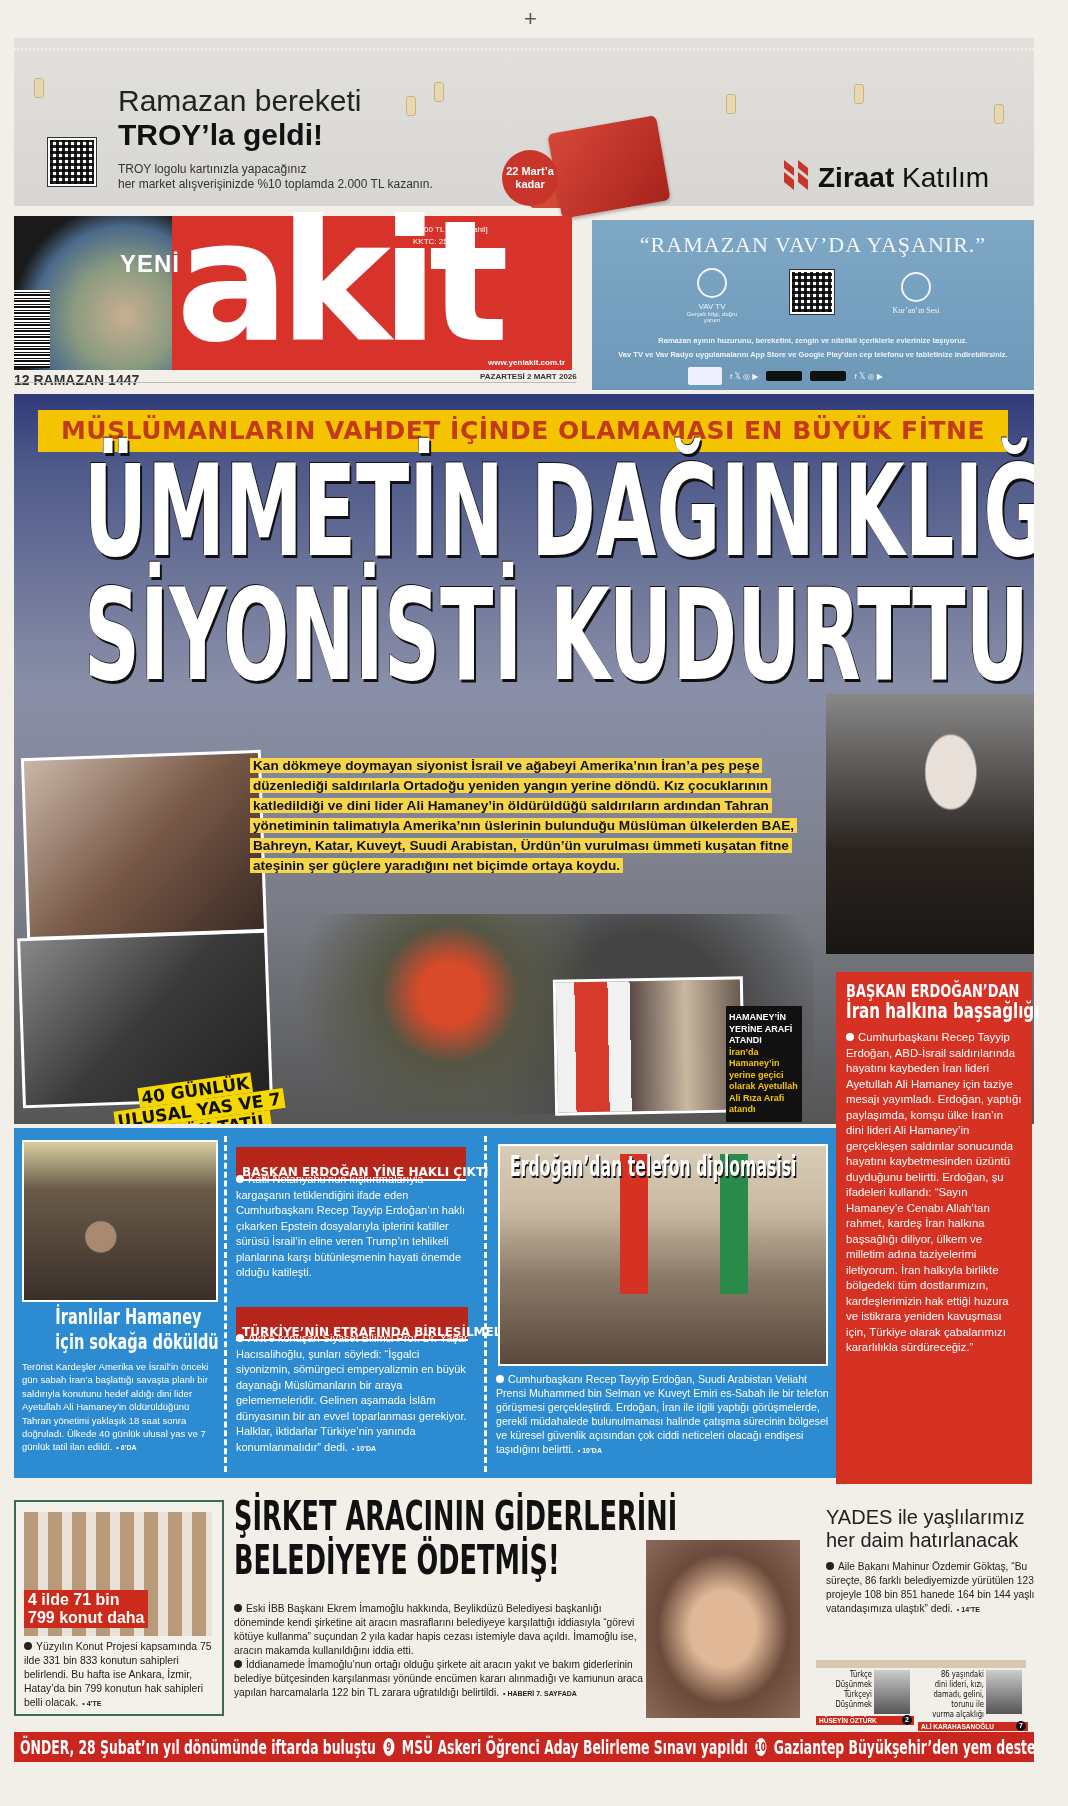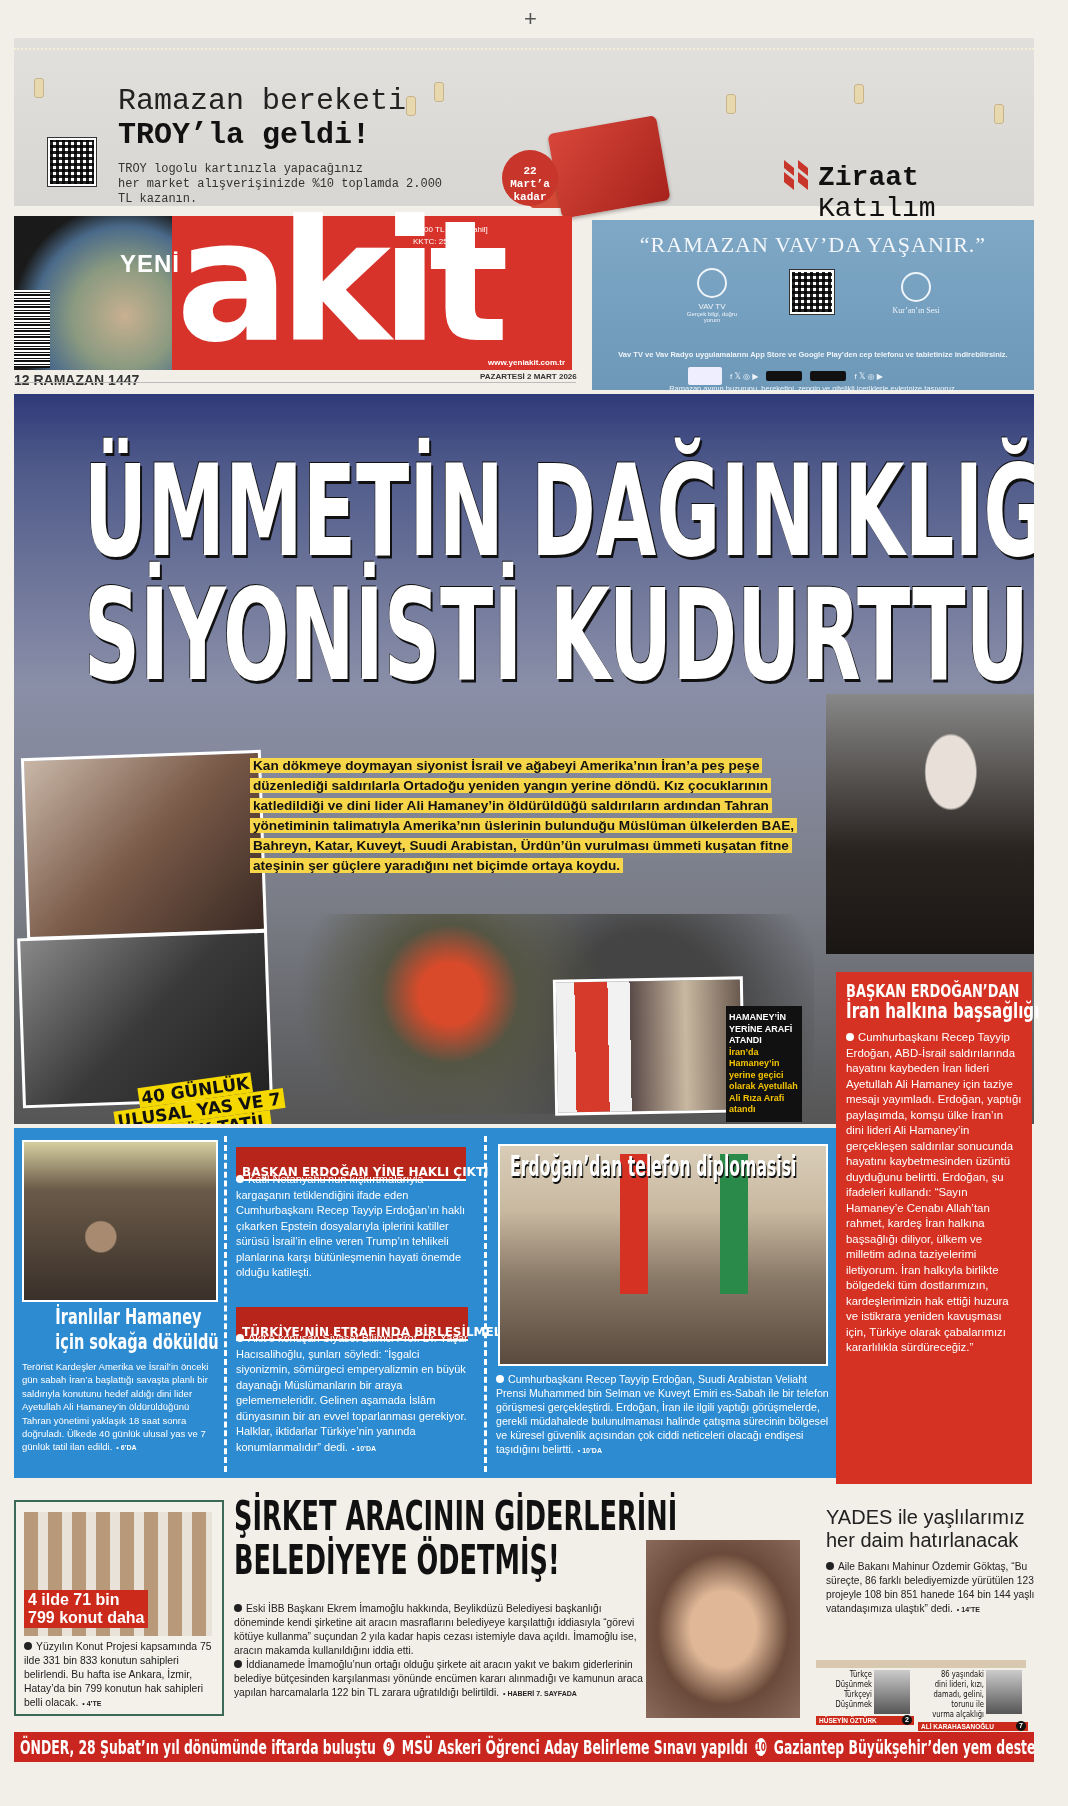--- a/index.html
+++ b/index.html
@@ -1,20 +1,20 @@
 <!DOCTYPE html>
 <html><head>
 <meta charset="utf-8">
 <style>
   * { box-sizing: border-box; margin: 0; padding: 0; }
   html, body { width: 1068px; height: 1806px; background: #f2efe8; overflow: hidden; }
   body { font-family: "Liberation Sans", "DejaVu Sans", sans-serif; color: #111; position: relative; }
   .abs { position: absolute; }
   
-  #top-ad { left: 14px; top: 38px; width: 1020px; height: 168px; background: linear-gradient(180deg,#e2e0dc,#d8d6d2); font-family: Liberation Mono, monospace; }
+  #top-ad { left: 14px; top: 38px; width: 1020px; height: 168px; background: linear-gradient(180deg,#e2e0dc,#d8d6d2); }
   #top-ad .lights { left: 0; top: 10px; width: 100%; height: 14px; border-top: 2px dotted #f6f0d8; opacity: .9; }
   .lantern { width: 10px; height: 20px; background: #e8d8b0; border: 1px solid #c9b48a; border-radius: 3px; }
   #ad-title1 { left: 104px; top: 46px; font-size: 30px; color: #222; }
   #ad-title2 { left: 104px; top: 80px; font-size: 30px; font-weight: bold; color: #111; }
   #ad-desc { left: 104px; top: 124px; font-size: 12px; color: #333; line-height: 15px; width: 340px; }
   .qr { background:
       repeating-linear-gradient(90deg,#222 0 3px,#fff 3px 6px),
       repeating-linear-gradient(0deg,#222 0 3px,#fff 3px 6px); background-blend-mode: multiply; border: 2px solid #fff; outline: 1px solid #333; }
   #ad-qr { left: 34px; top: 100px; width: 48px; height: 48px; }
   #ad-badge { left: 488px; top: 112px; width: 56px; height: 56px; border-radius: 50%; background: #c8352b; color: #fff; font-size: 11px; font-weight: bold; text-align: center; line-height: 13px; padding-top: 15px; }
@@ -34,21 +34,21 @@
   #mast-hijri { left: 14px; top: 372px; font-size: 14px; font-weight: bold; color: #333; }
   #mast-date { left: 480px; top: 372px; font-size: 8px; font-weight: bold; color: #333; }
   #mast-rule { left: 14px; top: 382px; width: 562px; height: 1px; background: #bbb; }
   
   #vav-ad { left: 592px; top: 220px; width: 442px; height: 170px; background: linear-gradient(180deg,#7fa8c6,#6d98b8); color: #eef4fa; }
   #vav-title { left: 0; top: 12px; width: 100%; text-align: center; font-family: "Liberation Serif", serif; font-size: 22px; letter-spacing: 1px; color: #f2f6fa; }
   #vav-qr { left: 198px; top: 50px; width: 44px; height: 44px; }
   #vav-logo-l { left: 92px; top: 48px; width: 56px; height: 60px; text-align: center; font-size: 8px; }
   #vav-logo-r { left: 296px; top: 52px; width: 56px; height: 56px; text-align: center; font-size: 8px; font-family: "Liberation Serif", serif; }
   .logo-ring { width: 30px; height: 30px; border: 2px solid #eef4fa; border-radius: 50%; margin: 0 auto 4px; }
-  #vav-line1 { left: 0; top: 116px; width: 100%; text-align: center; font-size: 7.5px; font-weight: normal; margin-top: 48px; }
+  #vav-line1 { left: 0; top: 116px; width: 100%; text-align: center; font-size: 7.5px; font-weight: bold; }
   #vav-line2 { left: 0; top: 130px; width: 100%; text-align: center; font-size: 7.5px; font-weight: bold; }
   #vav-foot { left: 96px; top: 146px; width: 260px; height: 20px; display: flex; gap: 8px; align-items: center; }
   .store-btn { width: 36px; height: 10px; background: #111; border-radius: 2px; }
   .tk-box { width: 34px; height: 18px; background: #eef; border-radius: 2px; }
   .soc { font-size: 8px; }
   
   #main-story { left: 14px; top: 394px; width: 1020px; height: 730px; background: linear-gradient(180deg,#2f3a7a 0%,#4f5a8a 10%,#8a8fa8 40%,#7a7d86 70%,#555 100%); overflow: hidden; }
   #kicker { left: 24px; top: 16px; width: 970px; height: 42px; background: #f5c400; color: #c23a1a; font-weight: bold; font-size: 25px; text-align: center; line-height: 42px; letter-spacing: .5px; font-family: "DejaVu Sans", sans-serif; }
   .headline { color: #fff; font-weight: bold; text-align: center; font-family: "DejaVu Sans", sans-serif; transform: scaleX(.62); transform-origin: center; text-shadow: 3px 3px 0 #111, -1px -1px 0 #111; white-space: nowrap; }
   #hl1 { left: -200px; top: 52px; width: 1420px; font-size: 126px; line-height: 132px; }
@@ -175,20 +175,21 @@
     <div class="tk-box"></div>
     <span class="soc">f 𝕏 ◎ ▶</span>
     <div class="store-btn"></div>
     <div class="store-btn"></div>
     <span class="soc">f 𝕏 ◎ ▶</span>
   </div>
 </div>
 
 <div class="abs" id="main-story">
   <div class="abs" id="smoke"></div>
+  <div class="abs" id="kicker">MÜSLÜMANLARIN VAHDET İÇİNDE OLAMAMASI EN BÜYÜK FİTNE</div>
   <div class="abs headline" id="hl1">ÜMMETİN DAĞINIKLIĞI</div>
   <div class="abs headline" id="hl2">SİYONİSTİ KUDURTTU</div>
   <div class="abs" id="photo-man"></div>
   <div class="abs" id="photo-mourn"></div>
   <div class="abs" id="photo-khamenei"></div>
   <div class="abs" id="summary"><span>Kan dökmeye doymayan siyonist İsrail ve ağabeyi Amerika’nın İran’a peş peşe düzenlediği saldırılarla Ortadoğu yeniden yangın yerine döndü. Kız çocuklarının katledildiği ve dini lider Ali Hamaney’in öldürüldüğü saldırıların ardından Tahran yönetiminin talimatıyla Amerika’nın üslerinin bulunduğu Müslüman ülkelerden BAE, Bahreyn, Katar, Kuveyt, Suudi Arabistan, Ürdün’ün vurulması ümmeti kuşatan fitne ateşinin şer güçlere yaradığını net biçimde ortaya koydu.</span></div>
   <div class="abs" id="photo-arafi"></div>
   <div class="abs" id="arafi-caption">
     <div>HAMANEY’İN YERİNE ARAFİ ATANDI</div>
     <div style="color:#f5c400">İran’da Hamaney’in yerine geçici olarak Ayetullah Ali Rıza Arafi atandı</div>

